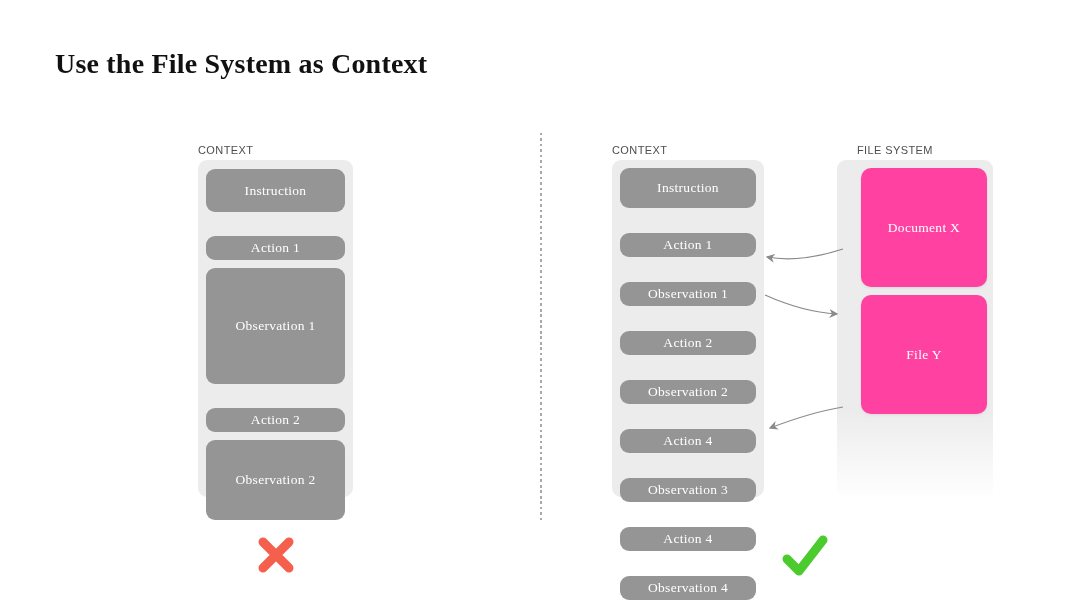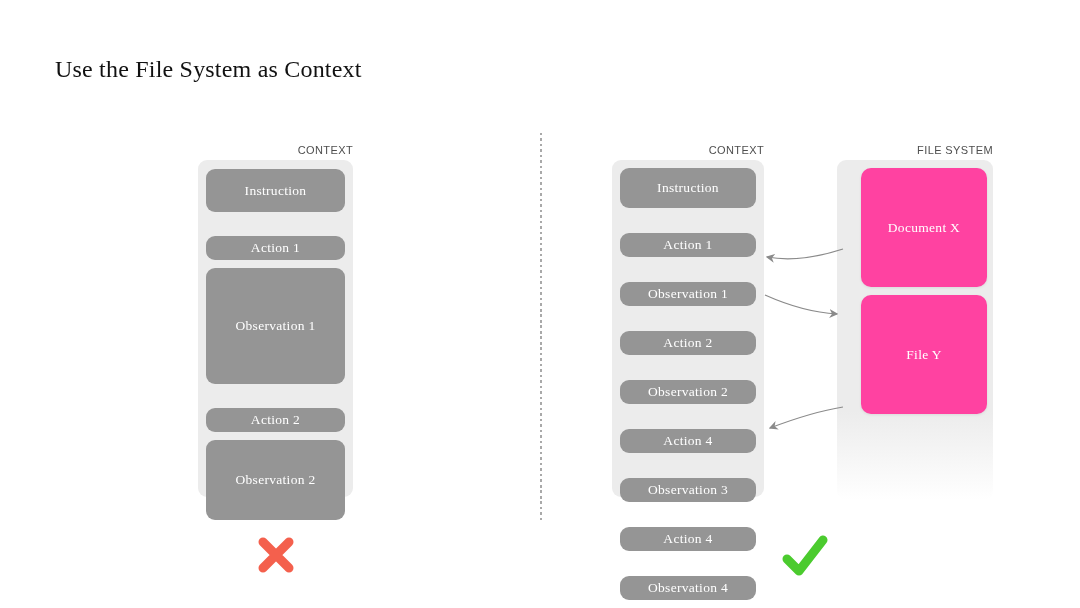--- a/index.html
+++ b/index.html
@@ -6,27 +6,27 @@
     --block-gray:#959595; --container-gray:#ECECEC; --pink:#FF42A1;
     --cross-red:#F4604D; --check-green:#4BCB2E; --arrow-gray:#8A8A8A;
     --label-gray:#4E4E4E; --title-black:#111111; --block-text:#FFFFFF;
   }
   html,body{margin:0;padding:0;}
   body{
     width:1080px;height:608px;position:relative;background:#ffffff;
     font-family:"Liberation Sans","DejaVu Sans",sans-serif;overflow:hidden;
   }
   .title{
-    position:absolute;left:55px;top:56px;
+    position:absolute;left:55px;top:48px;
     font-family:"Liberation Serif","DejaVu Serif",serif;
-    font-weight:400;font-size:24px;color:var(--title-black);
+    font-weight:700;font-size:28px;color:var(--title-black);
     letter-spacing:0.2px;
   }
   .col-label{
-    position:absolute;height:14px;line-height:14px;text-align:right;
+    position:absolute;height:14px;line-height:14px;text-align:left;
     font-size:11px;letter-spacing:0.4px;color:var(--label-gray);font-weight:500;
   }
   .container{
     position:absolute;background:var(--container-gray);border-radius:9px;
     box-sizing:border-box;display:flex;flex-direction:column;
   }
   .left-container{left:198px;top:160px;width:155px;height:337px;padding:9px 8px;gap:8px;}
   .right-container{left:612px;top:160px;width:152px;height:337px;padding:8px 8px 25px;gap:9px;}
   .fs-container{
     left:837px;top:160px;width:156px;height:340px;padding:8px 6px;gap:8px;
@@ -79,21 +79,21 @@
   <div class="block h24">Action 1</div>
   <div class="block h24">Observation 1</div>
   <div class="block h24">Action 2</div>
   <div class="block h24">Observation 2</div>
   <div class="block h24">Action 4</div>
   <div class="block h24">Observation 3</div>
   <div class="block h24">Action 4</div>
   <div class="block h24">Observation 4</div>
 </div>
 
-<div class="col-label" style="left:837px;top:143px;width:156px;">FILE SYSTEM</div>
+<div class="col-label" style="left:857px;top:143px;width:156px;">FILE SYSTEM</div>
 
 <div class="container fs-container">
   <div class="fs-block">Document X</div>
   <div class="fs-block">File Y</div>
 </div>
 
 <svg class="overlay" width="1080" height="608" viewBox="0 0 1080 608">
   <defs>
     <marker id="ah" viewBox="0 0 10 10" refX="8.5" refY="5" markerWidth="7.5" markerHeight="7.5" orient="auto">
       <path d="M0,0 L10,5 L0,10 L3,5 z" fill="#8A8A8A"></path>

